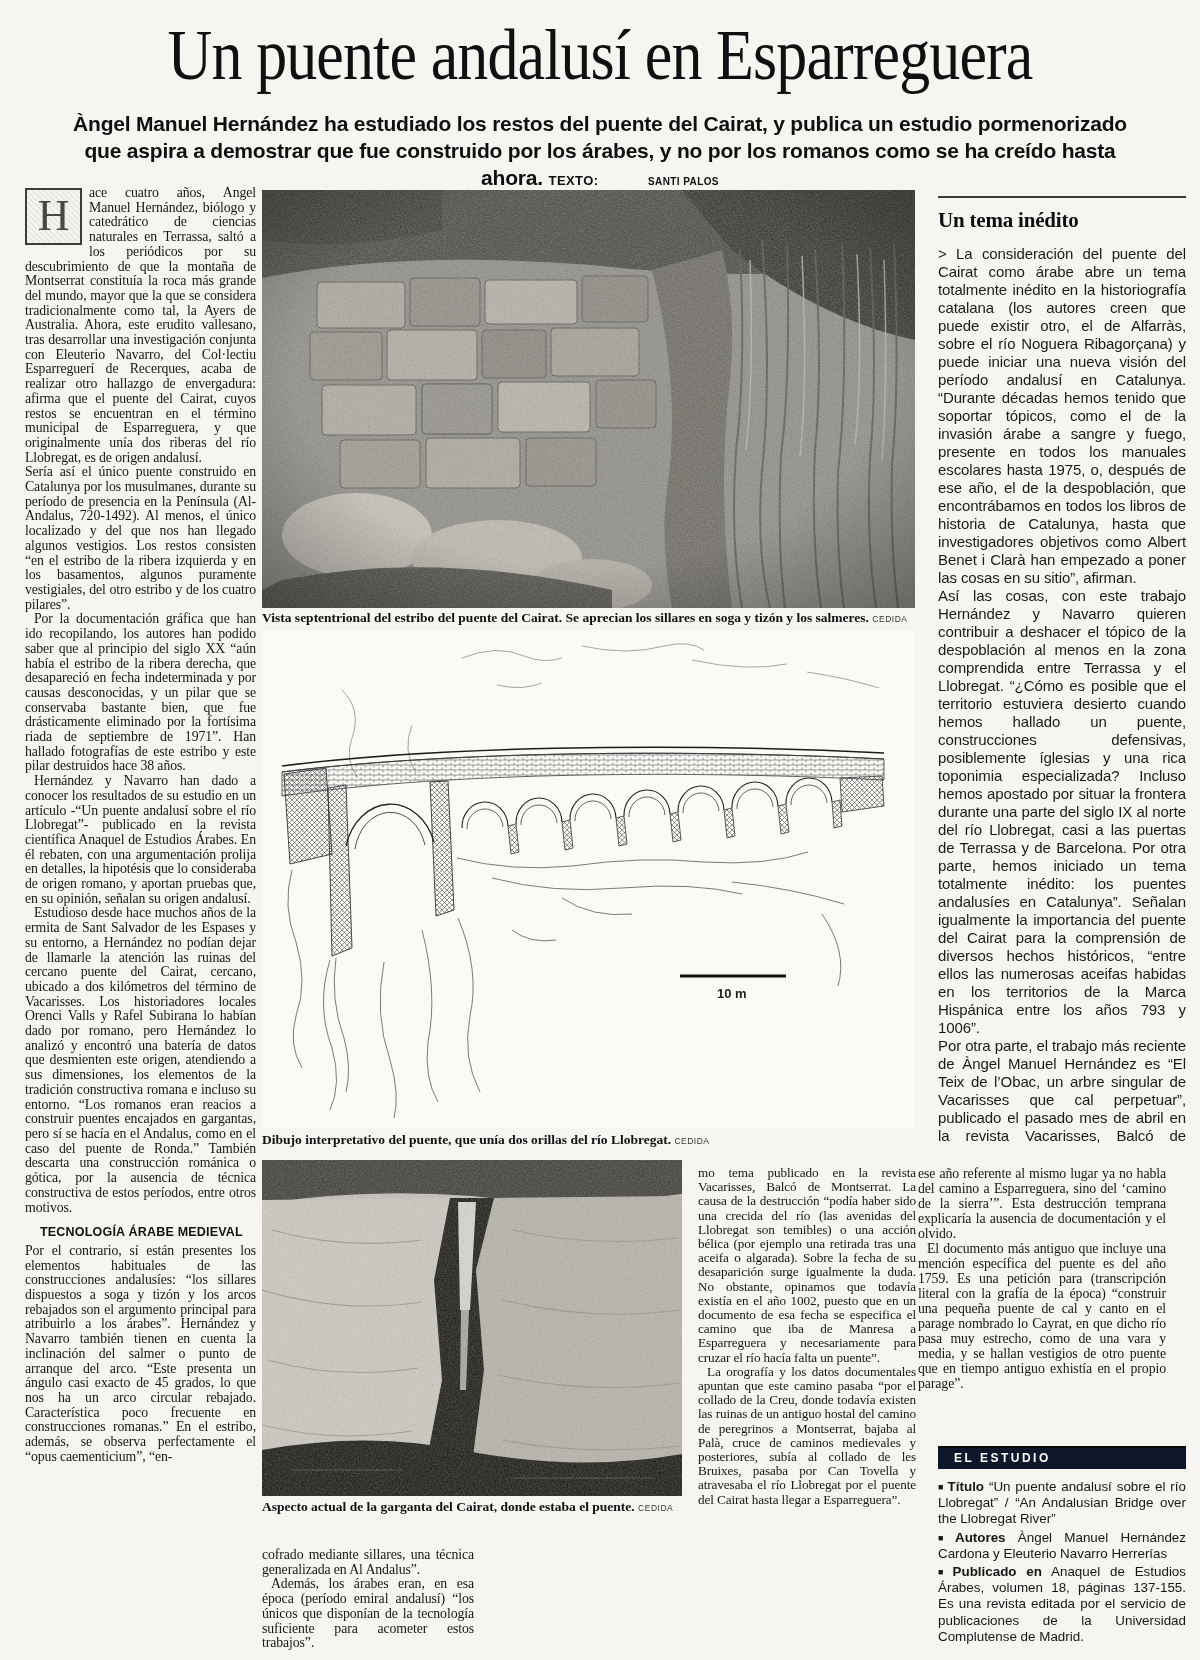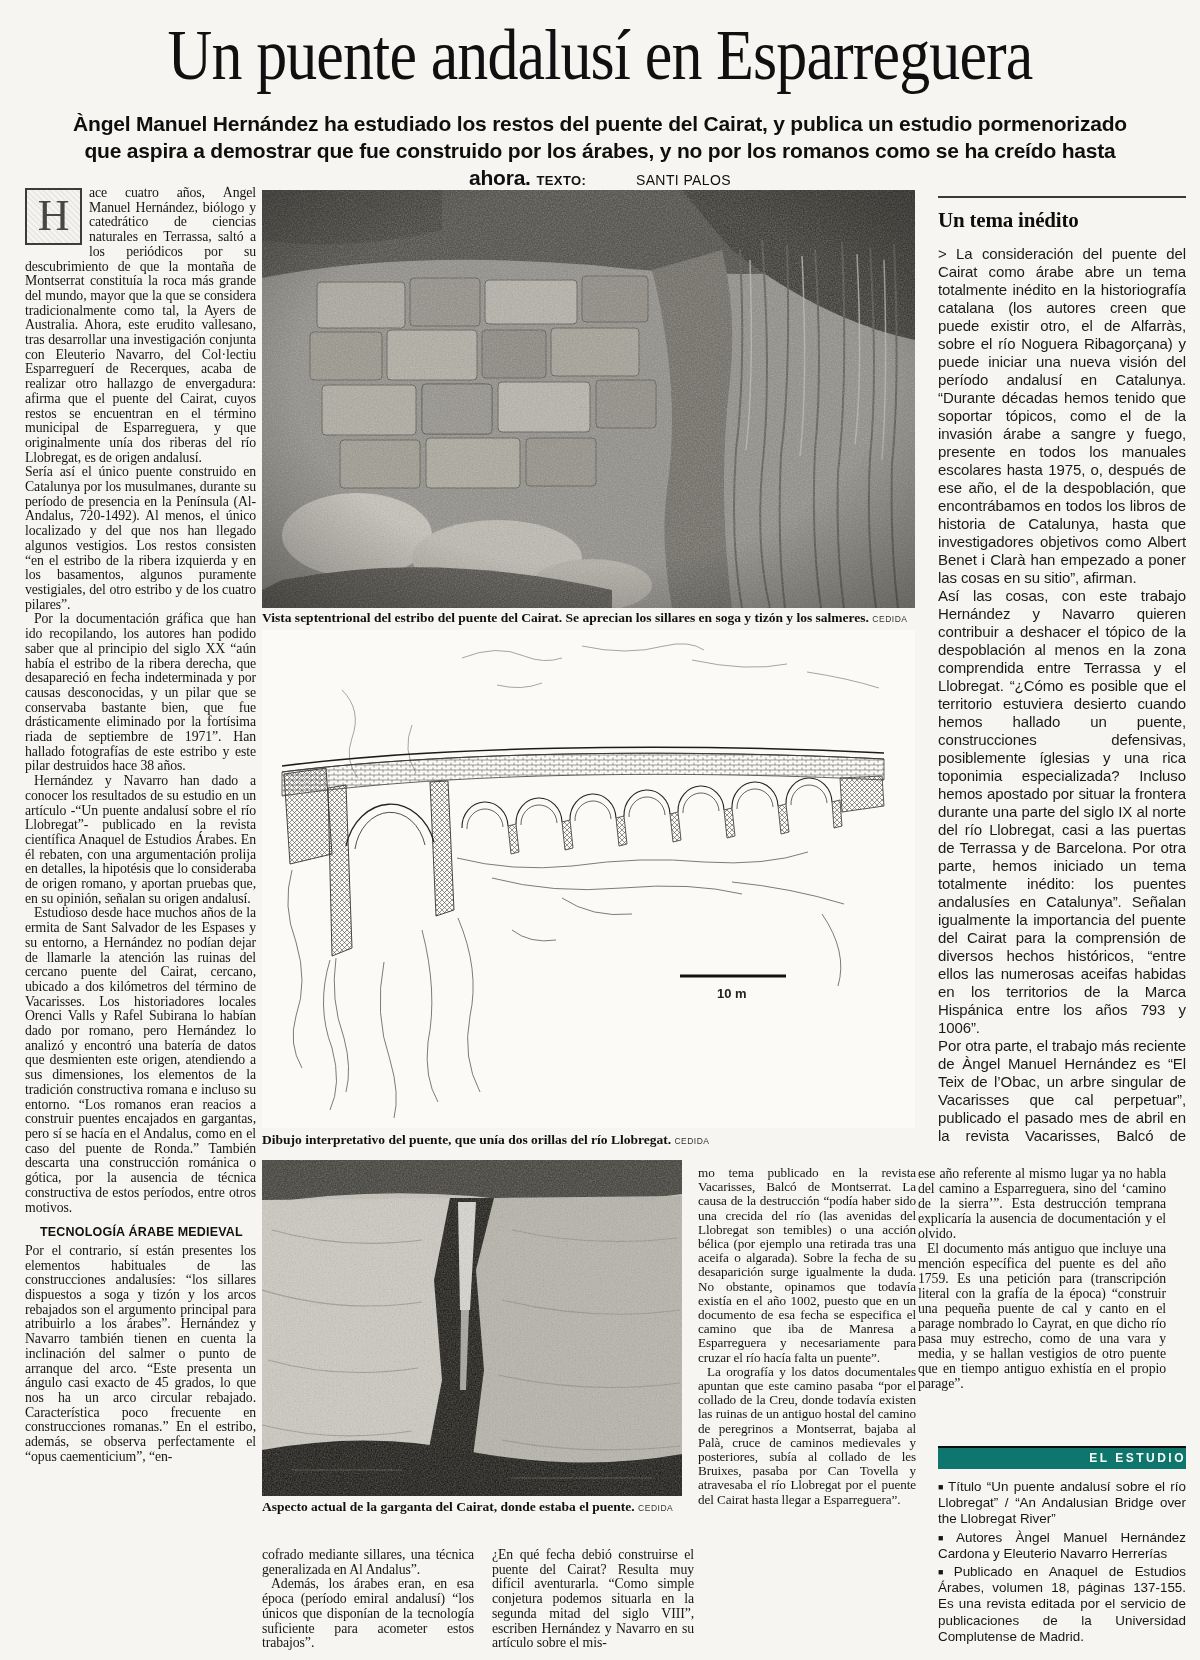--- a/index.html
+++ b/index.html
@@ -15,21 +15,21 @@
     font-family:"Liberation Serif", serif; font-size:72px; font-weight:500;
     letter-spacing:-1px; white-space:nowrap; color:#101010;
     transform:scaleX(0.86); transform-origin:center;
   }
   .deck {
     position:absolute; top:110px; left:70px; width:1060px; text-align:center;
     font-family:"Liberation Sans", sans-serif; font-size:21px; line-height:27px;
     font-weight:600; color:#0f0f0f; letter-spacing:-0.2px;
   }
   .deck .byline-label { font-size:13px; letter-spacing:.4px; font-weight:700; }
-  .deck .byline { font-size:14px; letter-spacing:.4px; font-weight:400;margin-left:44px; }
+  .deck .byline { font-size:10px; letter-spacing:.4px; font-weight:700;margin-left:44px; }
   
   .serif-col {
     position:absolute; text-align:justify; overflow:hidden;
     font-family:"Liberation Serif", serif; font-size:13.8px; line-height:14.7px;
     letter-spacing:-0.1px; color:#161615;
     -webkit-hyphens:auto; hyphens:auto;
   }
   .serif-col p { margin:0; }
   .serif-col p + p { text-indent:9px; }
   .col1 { left:25px; top:186px; width:231px; height:1470px; }
@@ -69,28 +69,28 @@
     position:absolute; left:938px; top:196px; width:248px; height:952px; overflow:hidden;
     font-family:"Liberation Sans", sans-serif;
   }
   .sidebar-rule { border-top:2px solid #3a3a3a; margin-bottom:10px; }
   .sidebar-title { font-size:21px; font-weight:700; color:#0e0e0e; margin-bottom:12px; letter-spacing:-0.2px;font-family:Liberation Serif, serif; }
   .sidebar-body { font-size:15px; line-height:18px; text-align:justify; color:#1a1a19; letter-spacing:-0.1px; }
   .sidebar-body p { margin:0; }
   
   .study { position:absolute; left:938px; top:1446px; width:248px; font-family:"Liberation Sans", sans-serif; }
   .study-bar {
-    background:#0f766e; color:#fcfcfa; text-align:right; font-weight:700;
-    font-size:12px; letter-spacing:2.5px; padding:3px 0 4px 0;
+    background:#0f172a; color:#fcfcfa; text-align:left; font-weight:700;
+    font-size:12px; letter-spacing:2.5px; padding:3px 0 4px 16px;
     border-top:2px solid #0d0d0d;
   }
   .study-items { margin-top:10px; font-size:13.4px; line-height:16.2px; text-align:justify; color:#161616; }
   .study-item { margin-bottom:2px; }
   .study-item .bullet { font-size:9px; vertical-align:1px; margin-right:3px; }
-  .study-item b { font-weight:400; }
+  .study-item b { font-weight:700; }
 </style>
 </head>
 <body>
 
 <div class="page">
 
   <h1 class="headline">Un puente andalusí en Esparreguera</h1>
   <div class="deck">
     <span>Àngel Manuel Hernández ha estudiado los restos del puente del Cairat, y publica un estudio pormenorizado que aspira a demostrar que fue construido por los árabes, y no por los romanos como se ha creído hasta ahora.</span>
     <span class="byline-label">TEXTO:</span>
@@ -284,25 +284,20 @@
     <span>Aspecto actual de la garganta del Cairat, donde estaba el puente.</span>
     <span class="credit">CEDIDA</span>
   </div>
 
   <div class="serif-col colA">
     <div>
         <p class="para">cofrado mediante sillares, una técnica generalizada en Al Andalus”.</p>
         <p class="para">Además, los árabes eran, en esa época (período emiral andalusí) “los únicos que disponían de la tecnología suficiente para acometer estos trabajos”.</p>
       </div>
   </div>
-  <div class="serif-col colB">
-    <div>
-        <p class="para">¿En qué fecha debió construirse el puente del Cairat? Resulta muy difícil aventurarla. “Como simple conjetura podemos situarla en la segunda mitad del siglo VIII”, escriben Hernández y Navarro en su artículo sobre el mis-</p>
-      </div>
-  </div>
 
   <div class="serif-col col4">
     <div>
         <p class="para">mo tema publicado en la revista Vacarisses, Balcó de Montserrat. La causa de la destrucción “podía haber sido una crecida del río (las avenidas del Llobregat son temibles) o una acción bélica (por ejemplo una retirada tras una aceifa o algarada). Sobre la fecha de su desaparición surge igualmente la duda. No obstante, opinamos que todavía existía en el año 1002, puesto que en un documento de esa fecha se especifica el camino que iba de Manresa a Esparreguera y necesariamente para cruzar el río hacía falta un puente”.</p>
         <p class="para">La orografía y los datos documentales apuntan que este camino pasaba “por el collado de la Creu, donde todavía existen las ruinas de un antiguo hostal del camino de peregrinos a Montserrat, bajaba al Palà, cruce de caminos medievales y posteriores, subía al collado de les Bruixes, pasaba por Can Tovella y atravesaba el río Llobregat por el puente del Cairat hasta llegar a Esparreguera”.</p>
       </div>
   </div>
 
   <div class="serif-col col5">
     <div>

